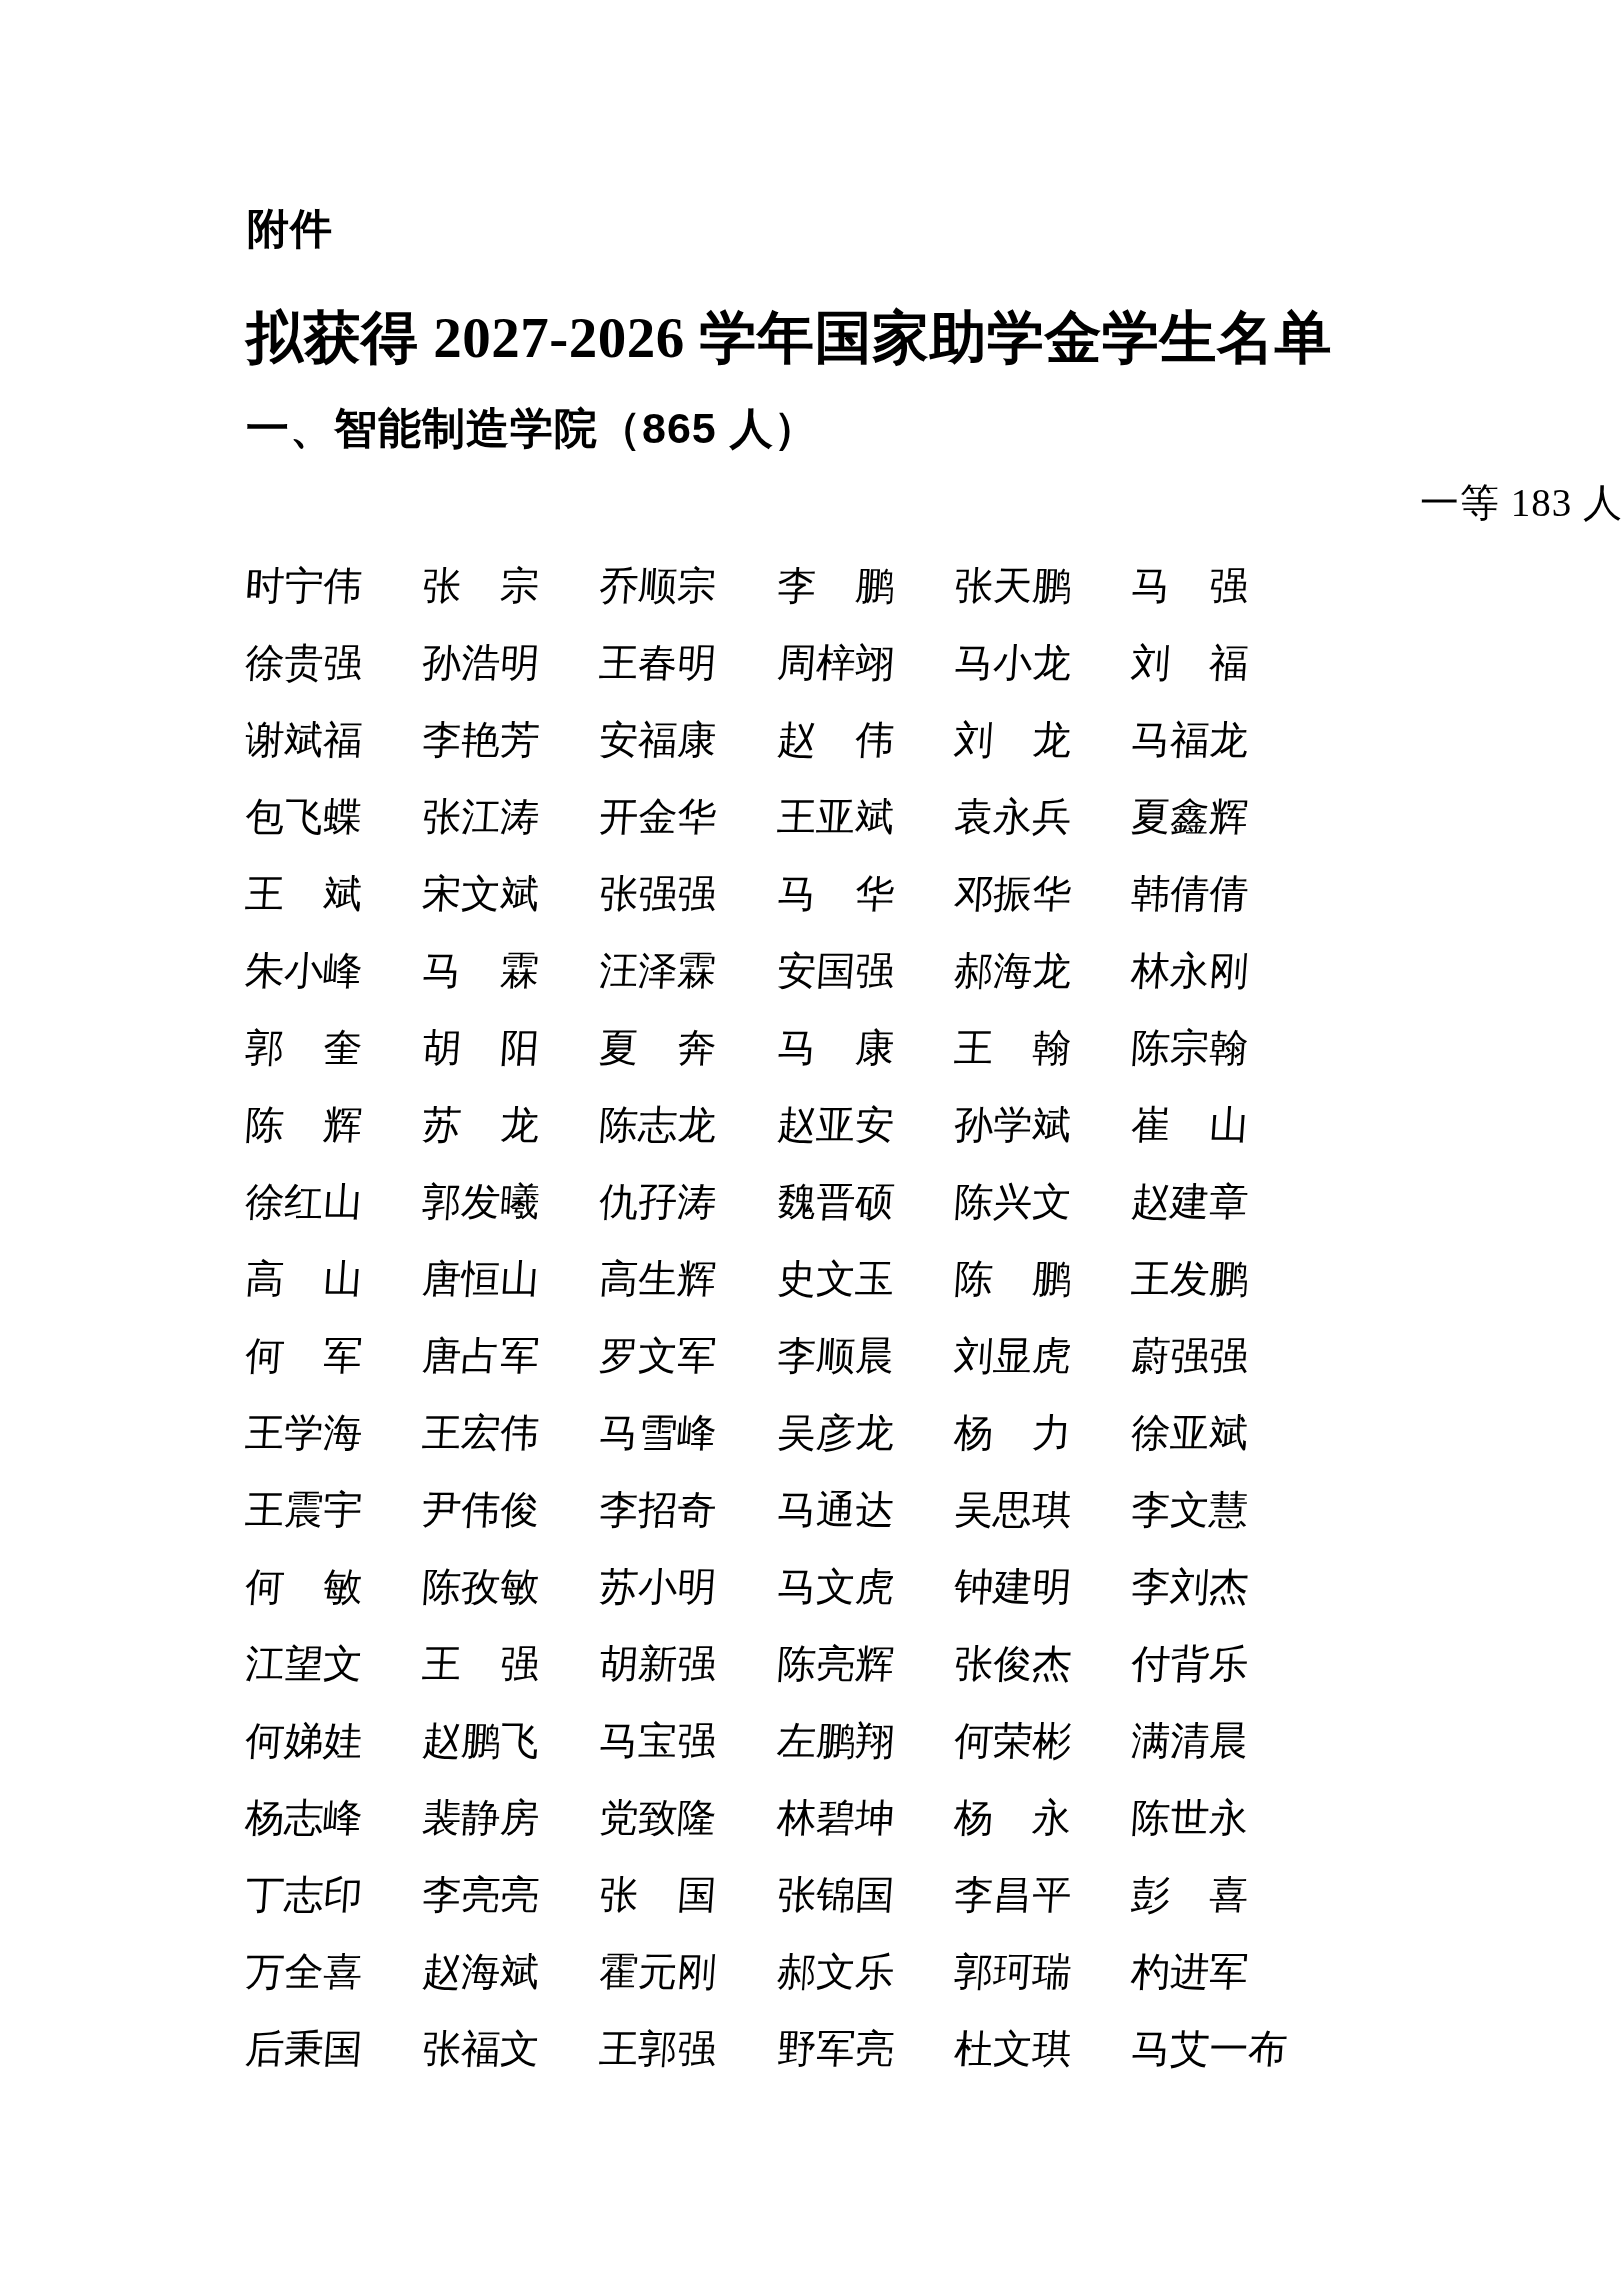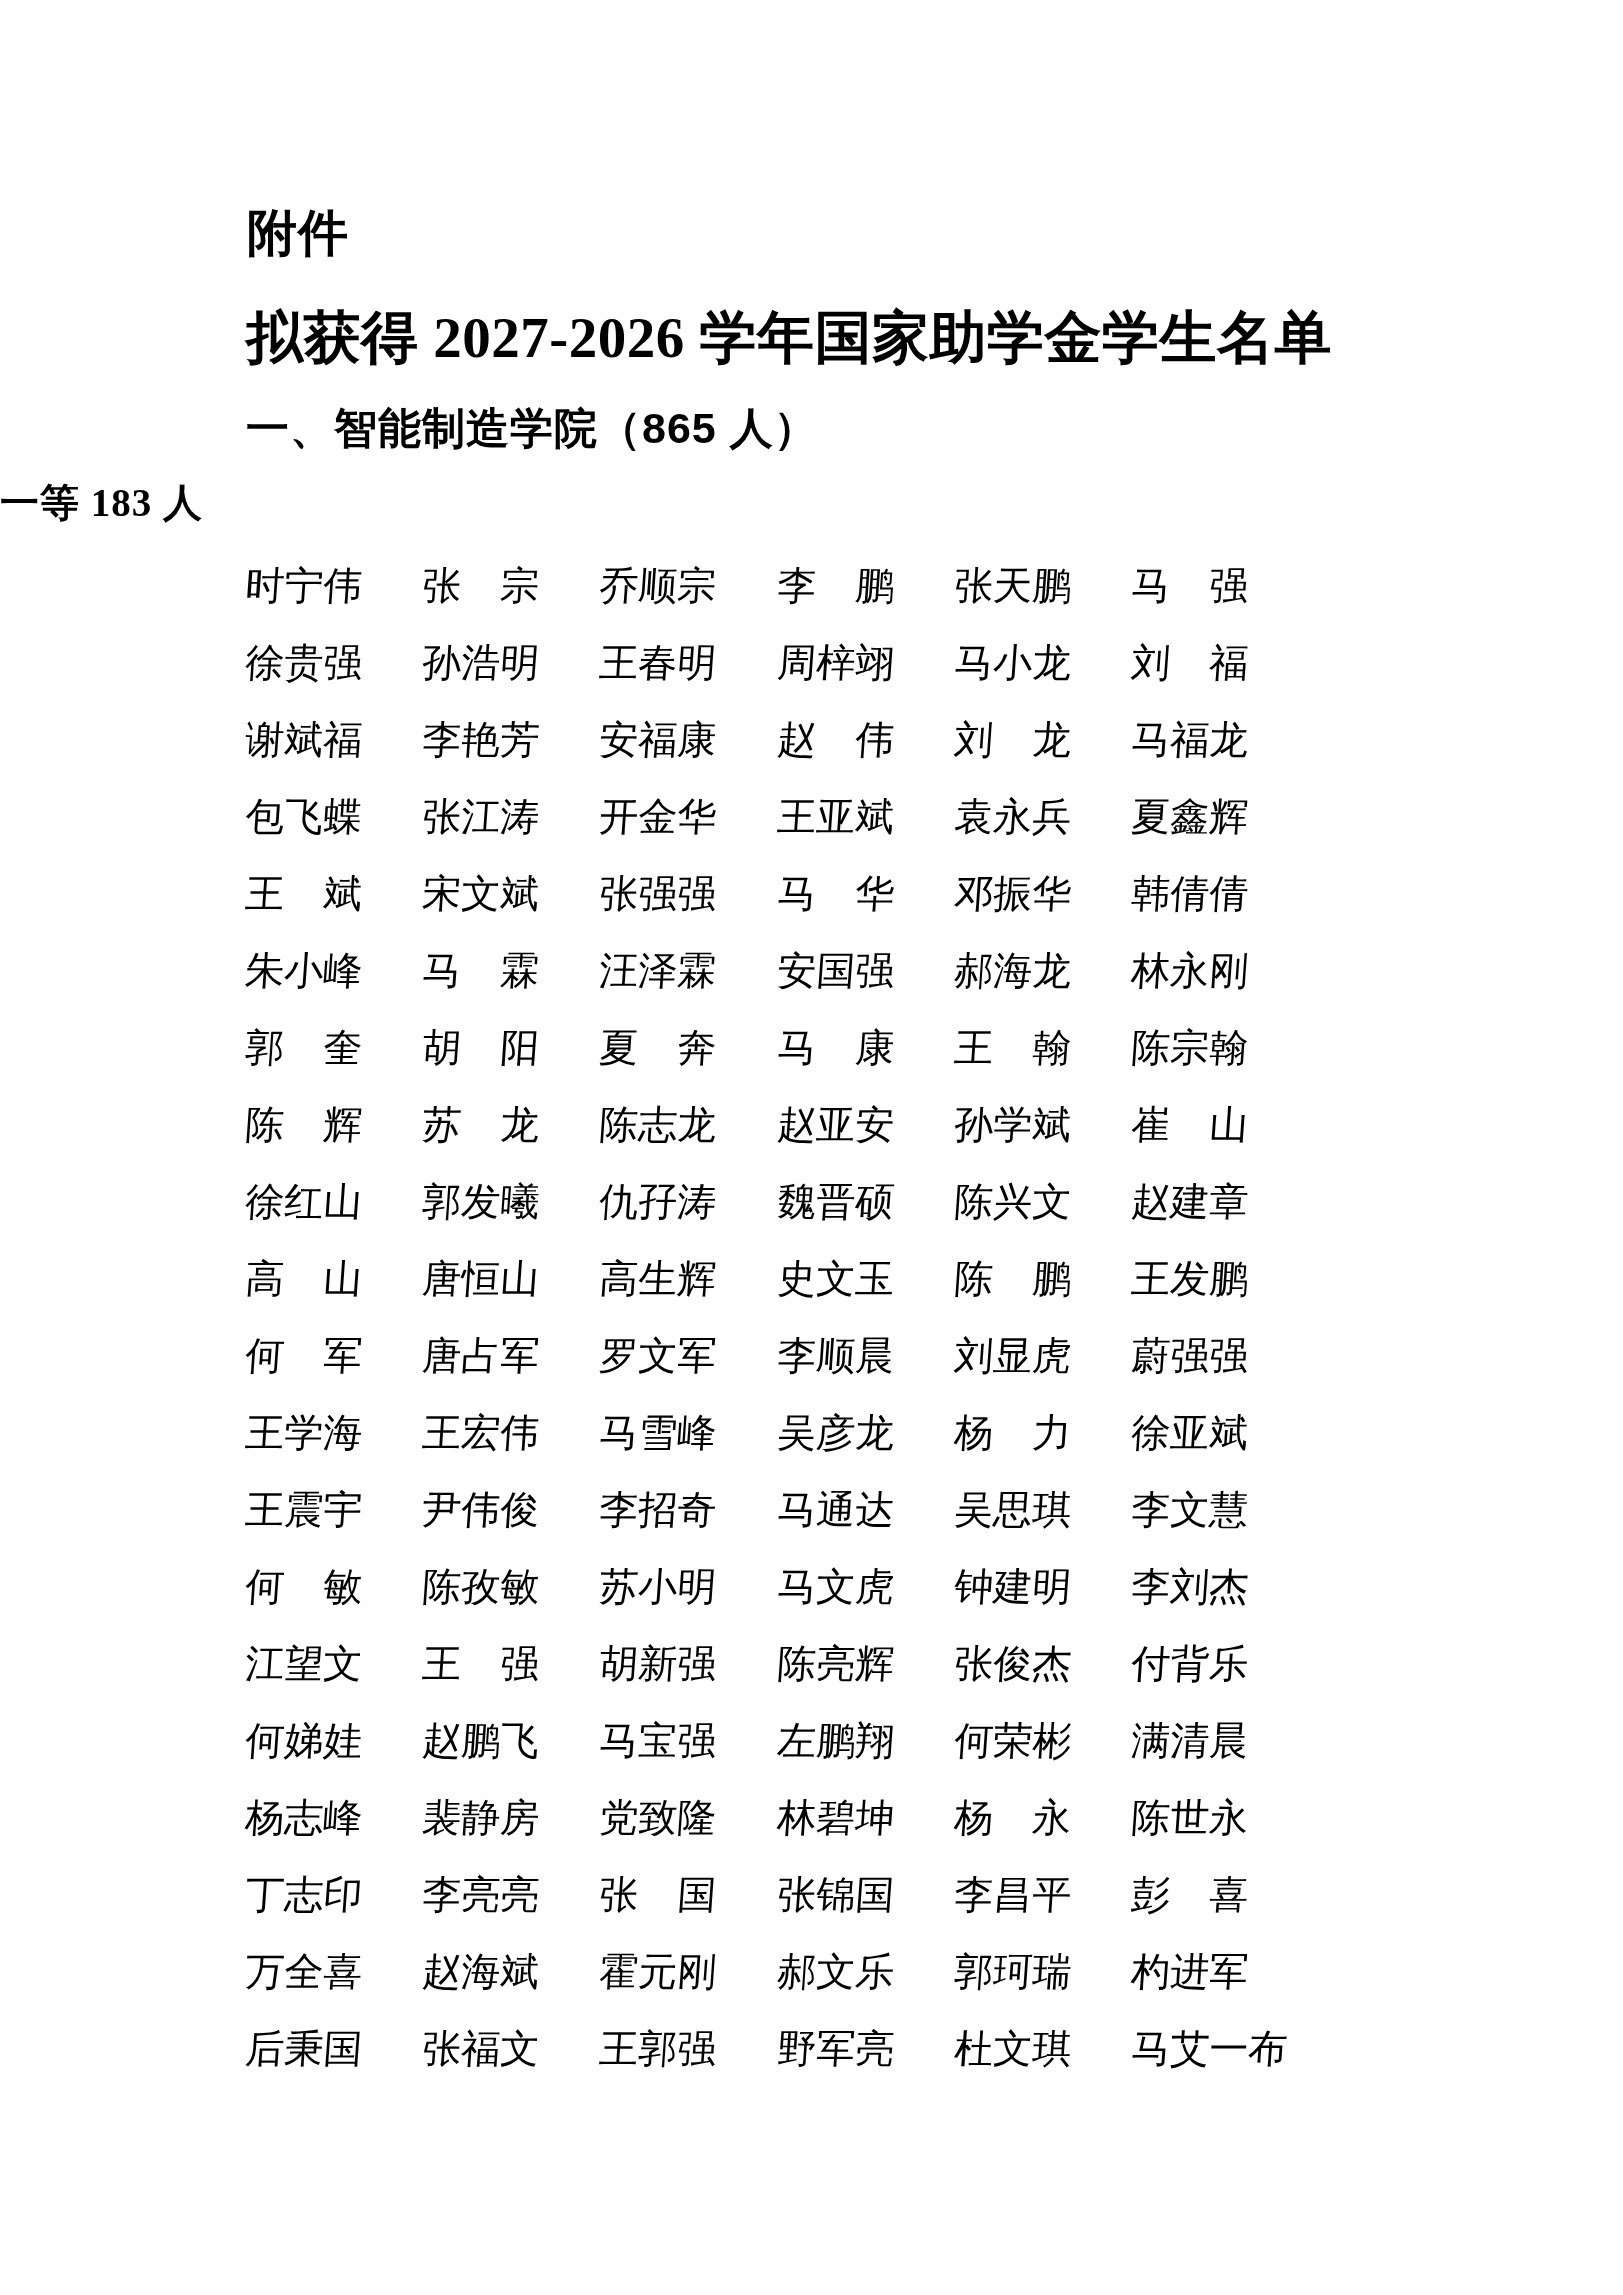--- a/index.html
+++ b/index.html
@@ -19,21 +19,21 @@
     height: 2295px;
     overflow: hidden;
     background: #ffffff;
   }
   .attachment-label {
     position: absolute;
     left: 247px;
     top: 206px;
     font-family: "Liberation Sans", sans-serif;
     font-weight: 600;
-    font-size: 50px;
+    font-size: 42px;
     line-height: 1.1;
     letter-spacing: 1px;
   }
   .doc-title {
     position: absolute;
     left: 246px;
     top: 301px;
     font-family: "Liberation Serif", serif;
     font-weight: 700;
     font-size: 57px;
@@ -50,23 +50,23 @@
     font-size: 43px;
     line-height: 1.25;
     letter-spacing: 1px;
     white-space: nowrap;
   }
   .tier-heading {
     position: absolute;
     left: 0;
     top: 478px;
     width: 100%;
-    text-align: left;
+    text-align: right;
     font-family: "Liberation Serif", serif;
-    font-weight: 700;
+    font-weight: 400;
     font-size: 39px;
     line-height: 1.3;
     letter-spacing: 1px;
   }
   .name-grid {
     position: absolute;
     left: 244px;
     top: 547px;
     width: 1063px;
     display: grid;

